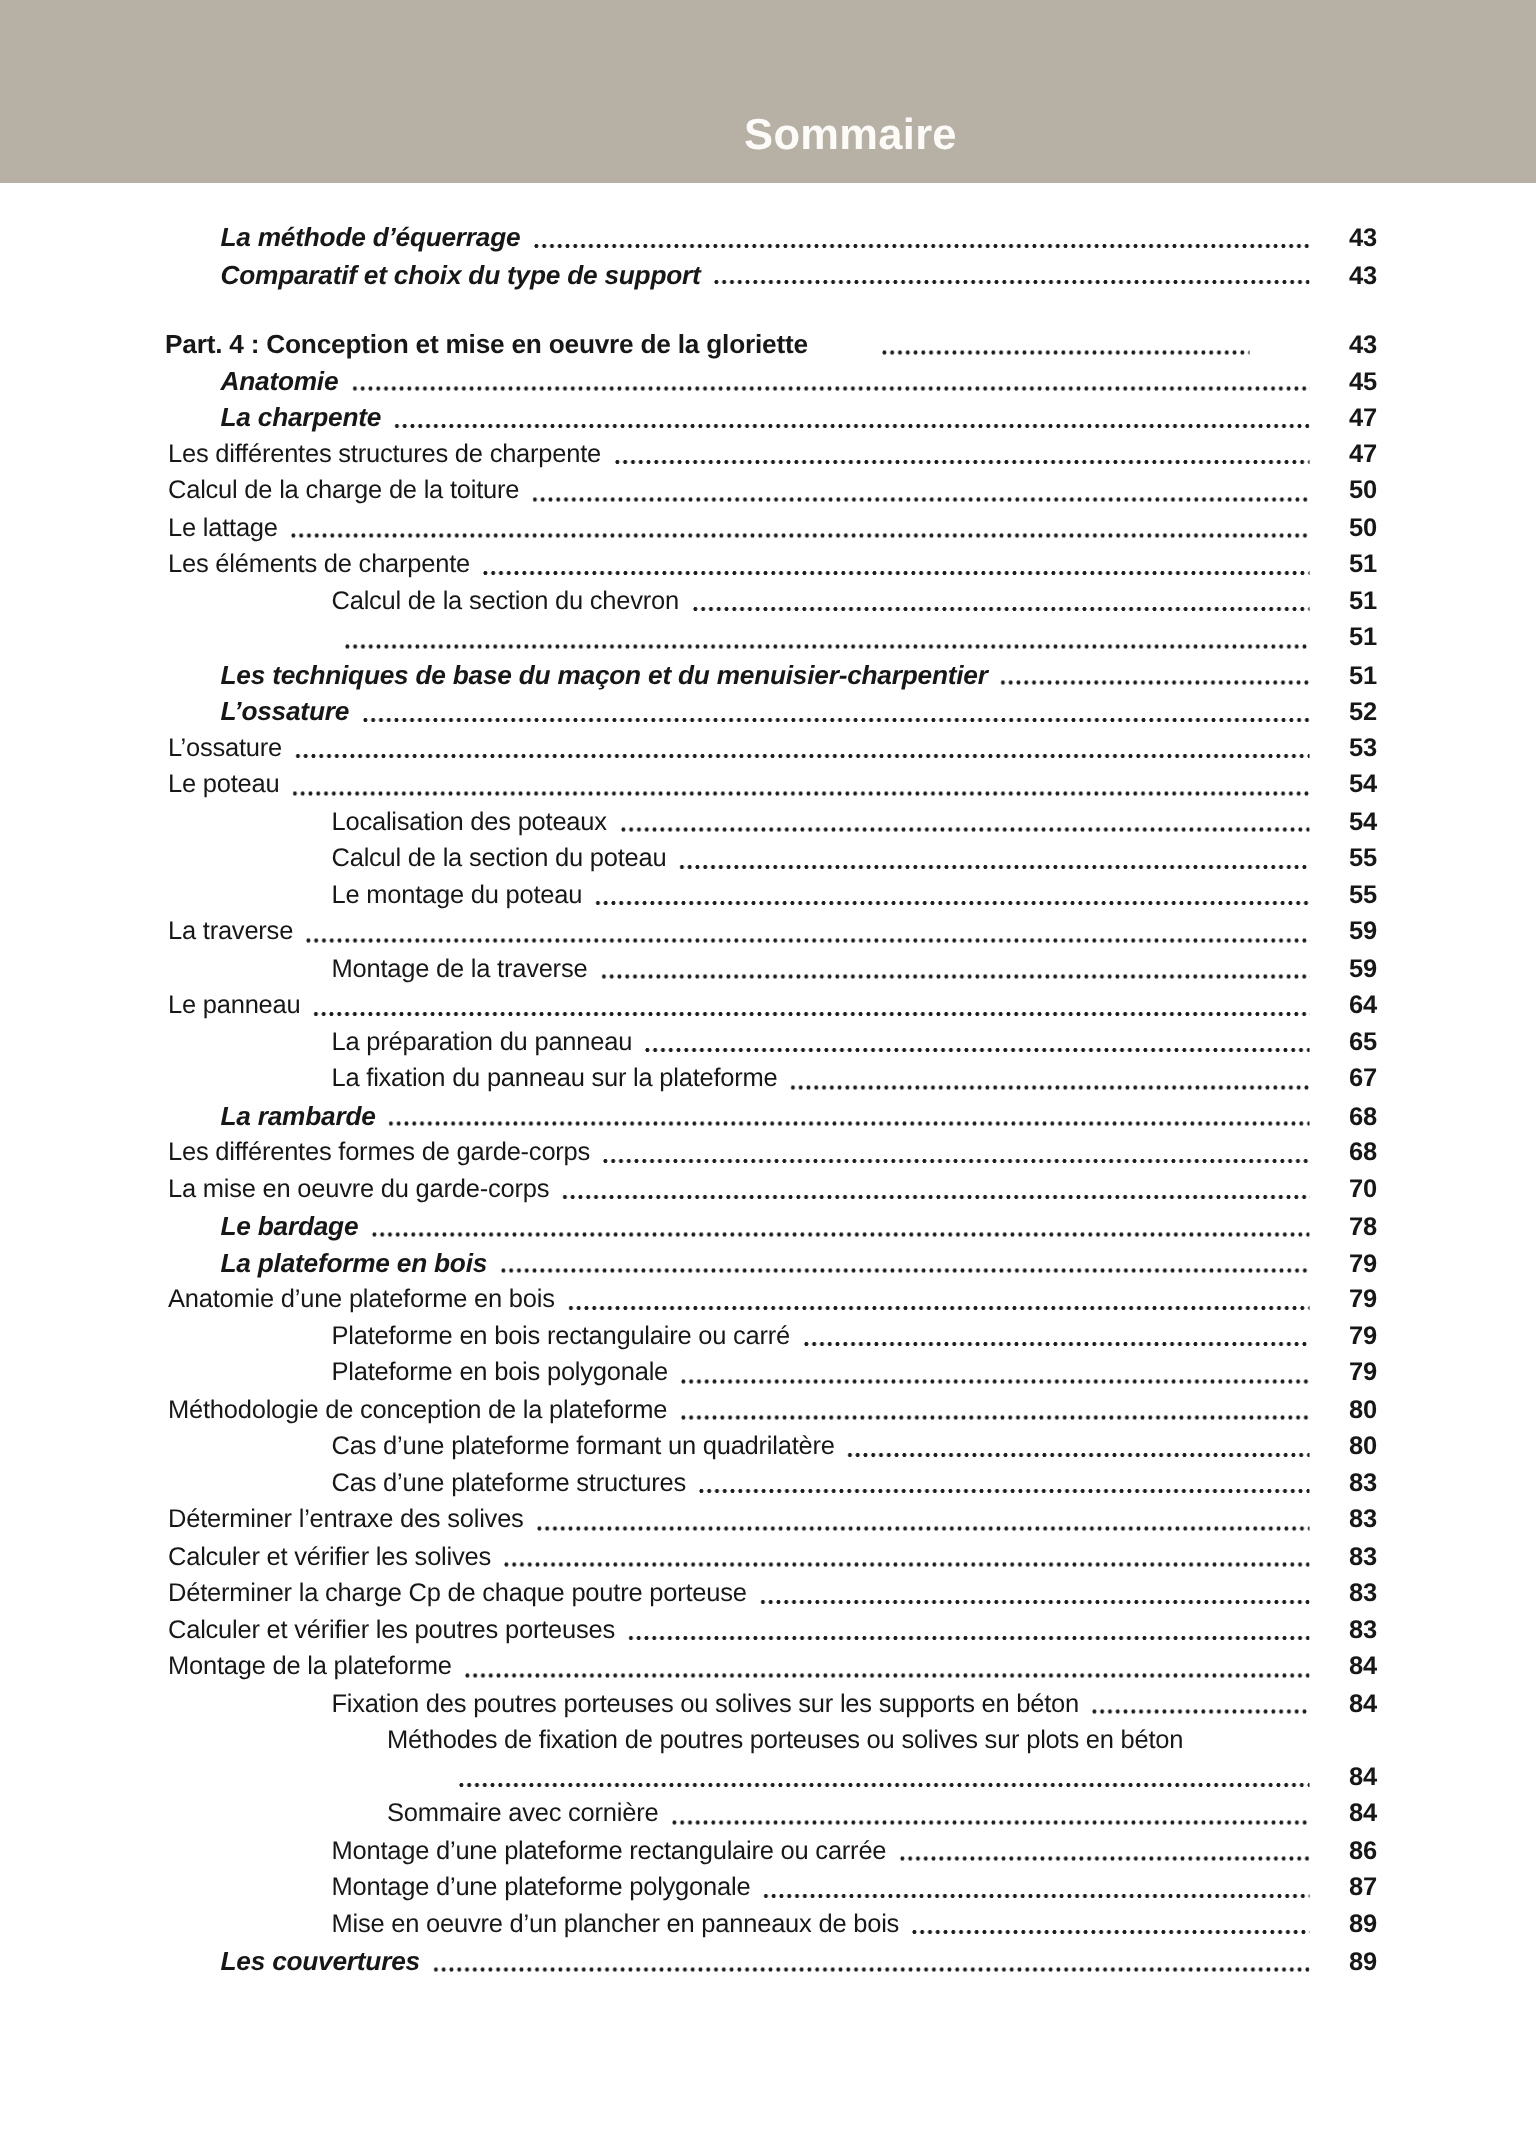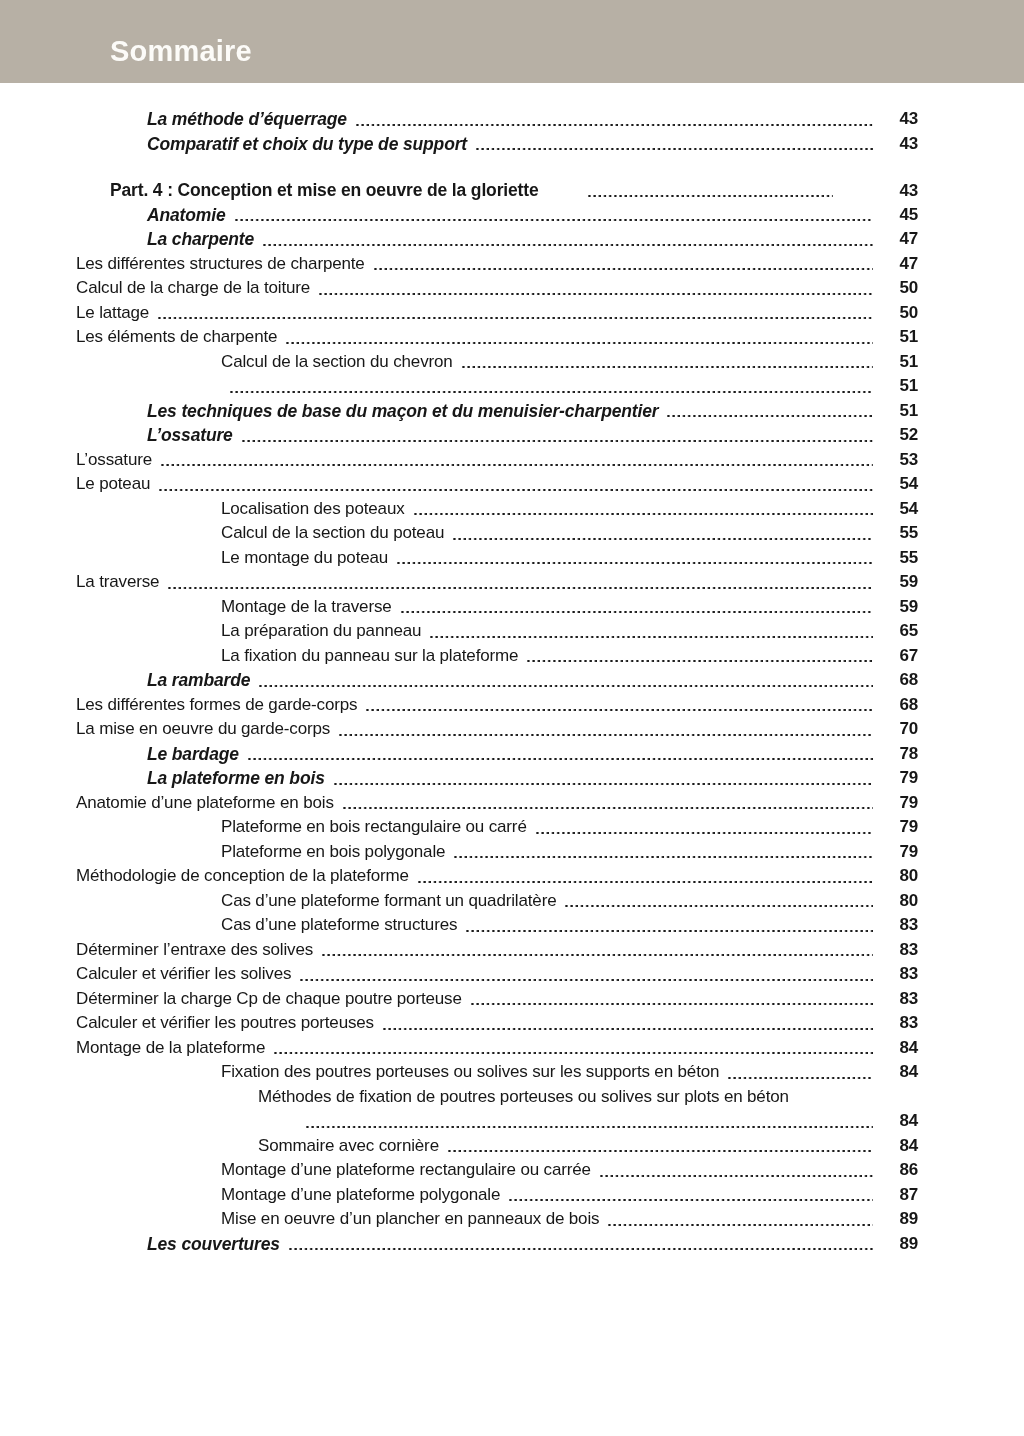--- a/index.html
+++ b/index.html
@@ -6,24 +6,25 @@
   body {
     width: 1024px;
     height: 1436px;
     overflow: hidden;
     background: #ffffff;
     font-family: "Liberation Sans", sans-serif;
     color: #171717;
     letter-spacing: -0.15px;
   }
   .band {
-    height: 83px;
+    height: 122px;
     background: #b7b0a5;
     display: flex;
     align-items: flex-end;
+    justify-content: center;
   }
   .band h1 {
     margin: 0 0 15px 110px;
     font-size: 29px;
     font-weight: 700;
     color: #fcfbf8;
     letter-spacing: 0.2px;
   }
   .toc {
     margin-top: 24px;
@@ -32,25 +33,25 @@
   .toc-spacer { height: 22px; }
   .toc-row {
     display: flex;
     align-items: baseline;
     height: 24.5px;
     line-height: 24.5px;
     font-size: 17px;
   }
   .toc-row .label { white-space: nowrap; }
   .toc-row.bold        { font-weight: 700; font-size: 17.5px; }
-  .toc-row.bold-italic { font-weight: 700; font-style: italic; font-size: 17.5px; align-items: center; }
+  .toc-row.bold-italic { font-weight: 700; font-style: italic; font-size: 17.5px; }
   .toc-row.regular     { font-weight: 400; }
   .level-0 { padding-left: 110px; gap: 40px; }
   .level-1 { padding-left: 147px; }
-  .level-2 { padding-left: 76px; }
+  .level-2 { padding-left: 112px; }
   .level-3 { padding-left: 221px; }
   .level-4 { padding-left: 258px; }
   .level-5 { padding-left: 297px; }
   .dots {
     flex: 1 1 auto;
     align-self: flex-end;
     height: 4px;
     margin: 0 9px 5px 9px;
     background-image: radial-gradient(circle at 1.6px 2px, #1b1b1b 1.15px, transparent 1.5px);
     background-size: 5.2px 4px;
@@ -168,20 +169,25 @@
       <div class="toc-row level-2 regular">
         <span class="label">La traverse</span>
         <span class="dots"></span>
         <span class="page">59</span>
       </div>
       <div class="toc-row level-3 regular">
         <span class="label">Montage de la traverse</span>
         <span class="dots"></span>
         <span class="page">59</span>
       </div>
+      <div class="toc-row level-2 regular">
+        <span class="label">Le panneau</span>
+        <span class="dots"></span>
+        <span class="page">64</span>
+      </div>
       <div class="toc-row level-3 regular">
         <span class="label">La préparation du panneau</span>
         <span class="dots"></span>
         <span class="page">65</span>
       </div>
       <div class="toc-row level-3 regular">
         <span class="label">La fixation du panneau sur la plateforme</span>
         <span class="dots"></span>
         <span class="page">67</span>
       </div>

